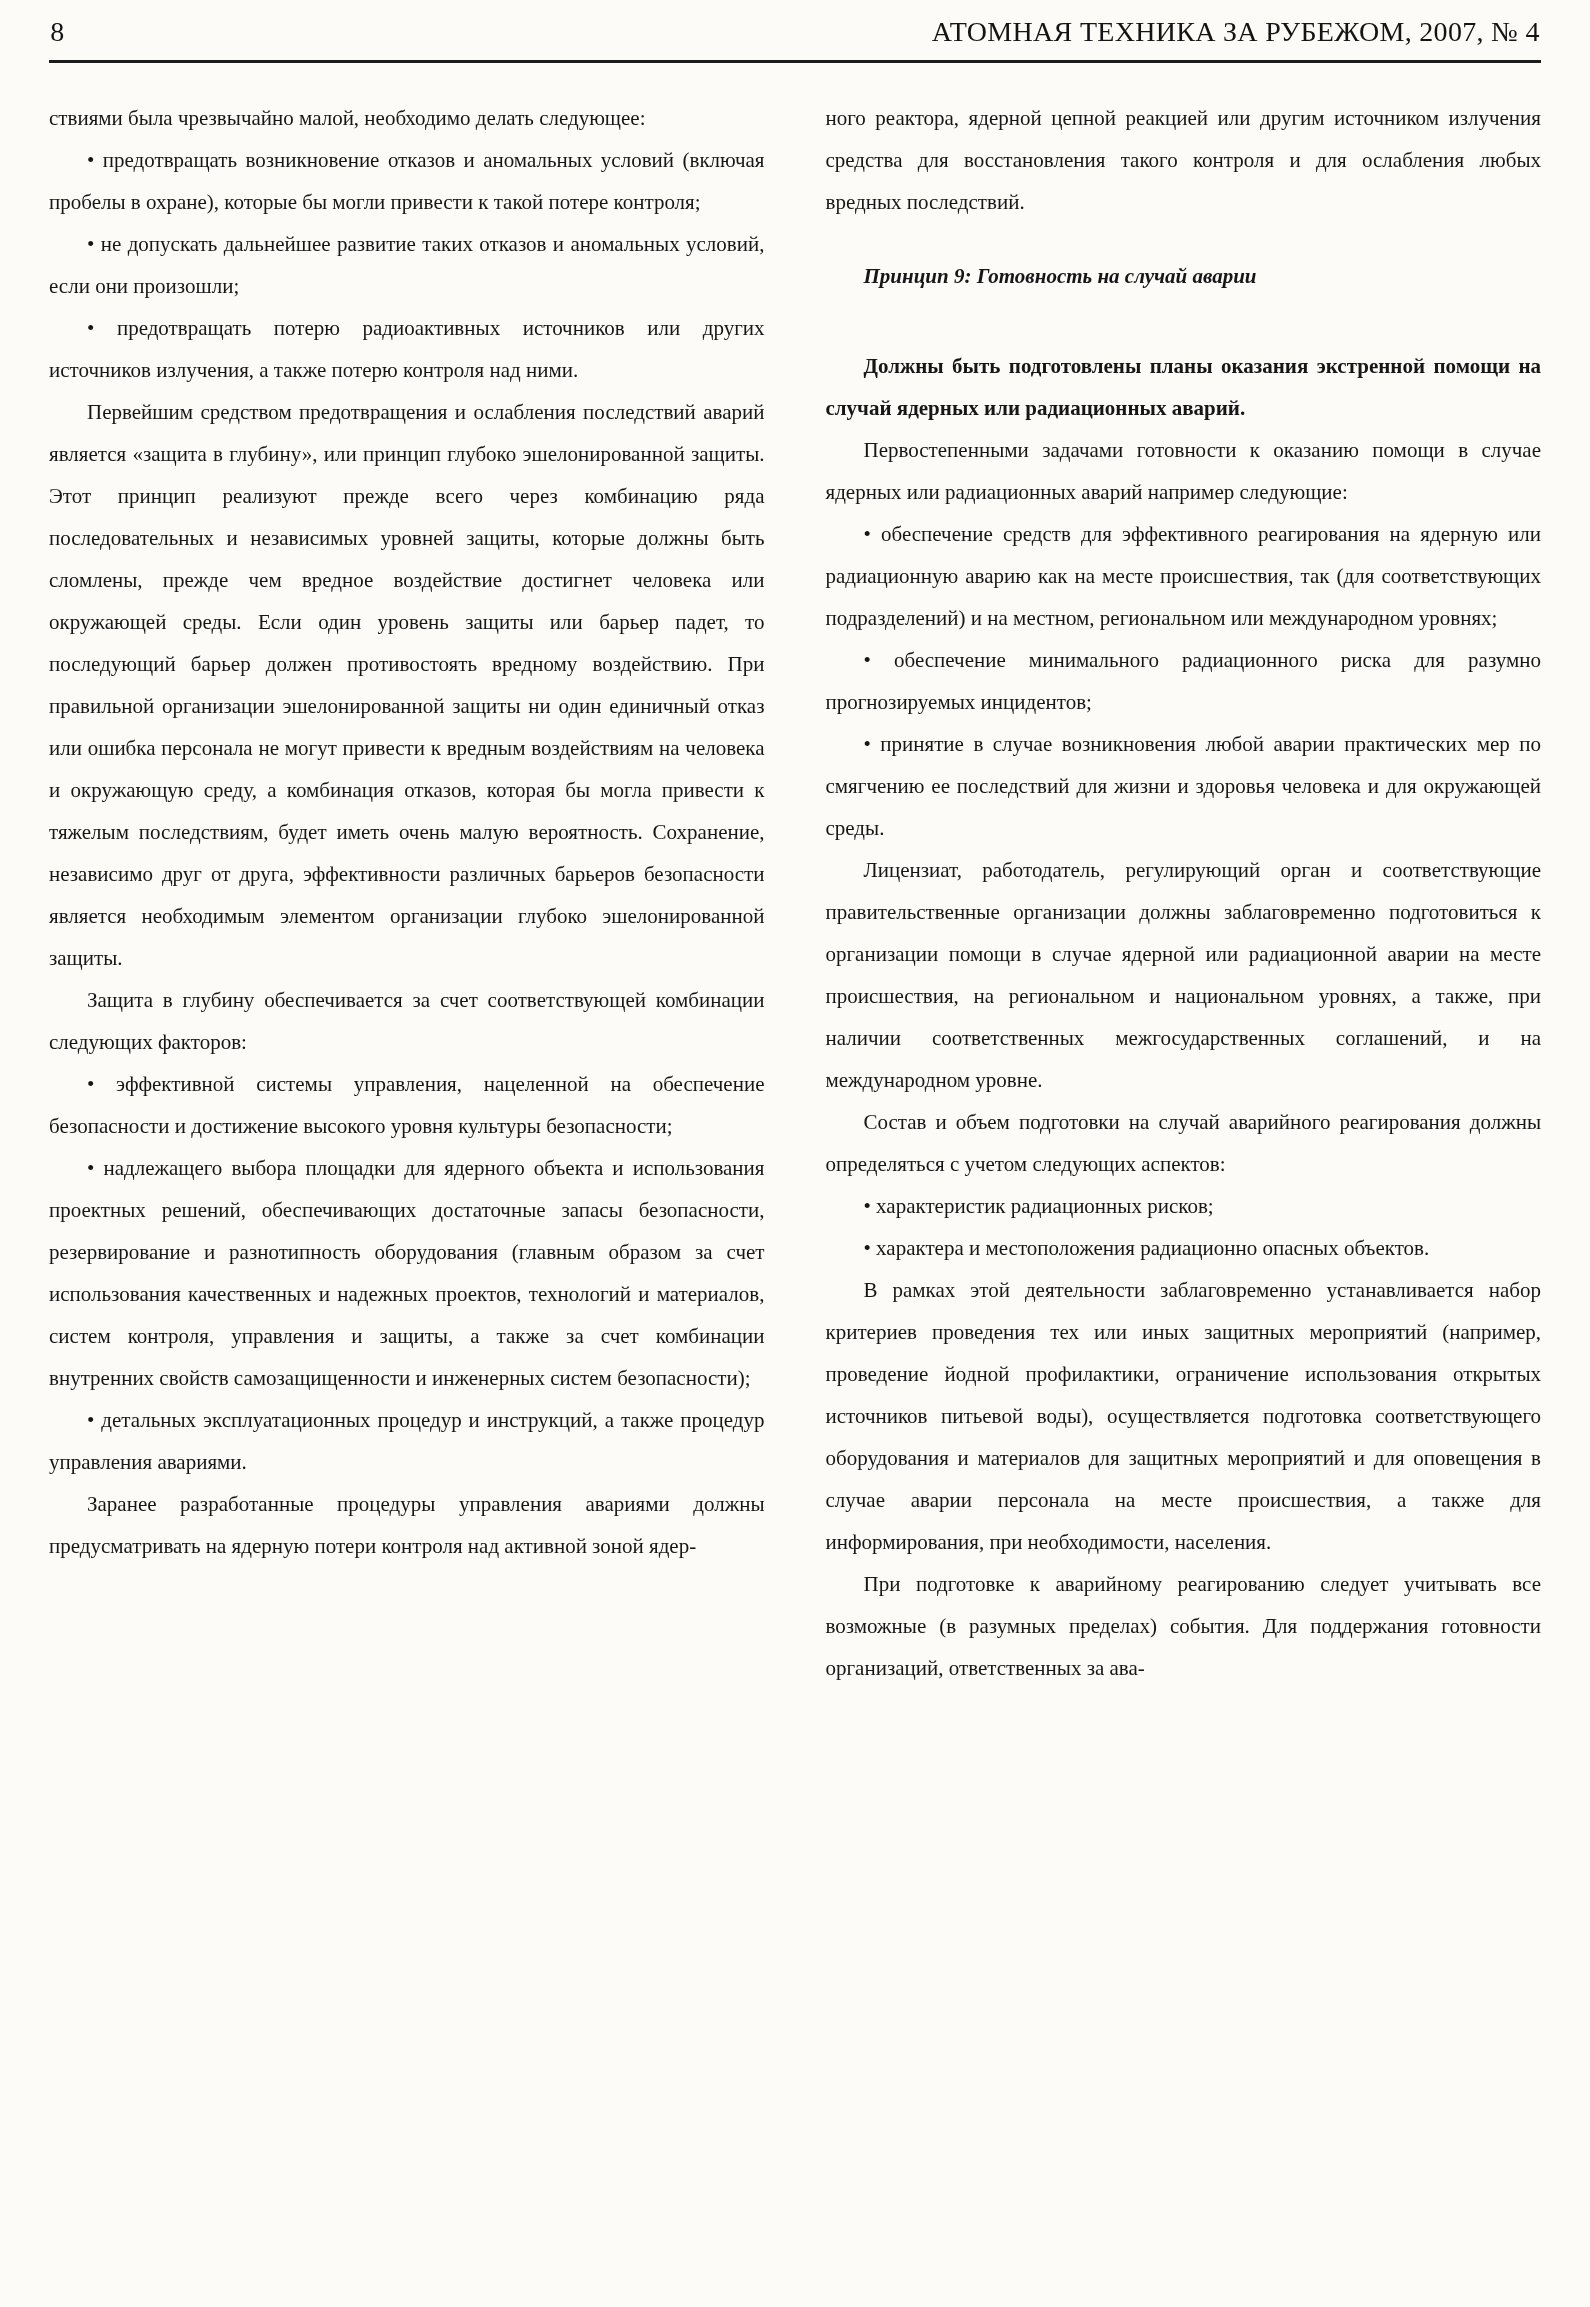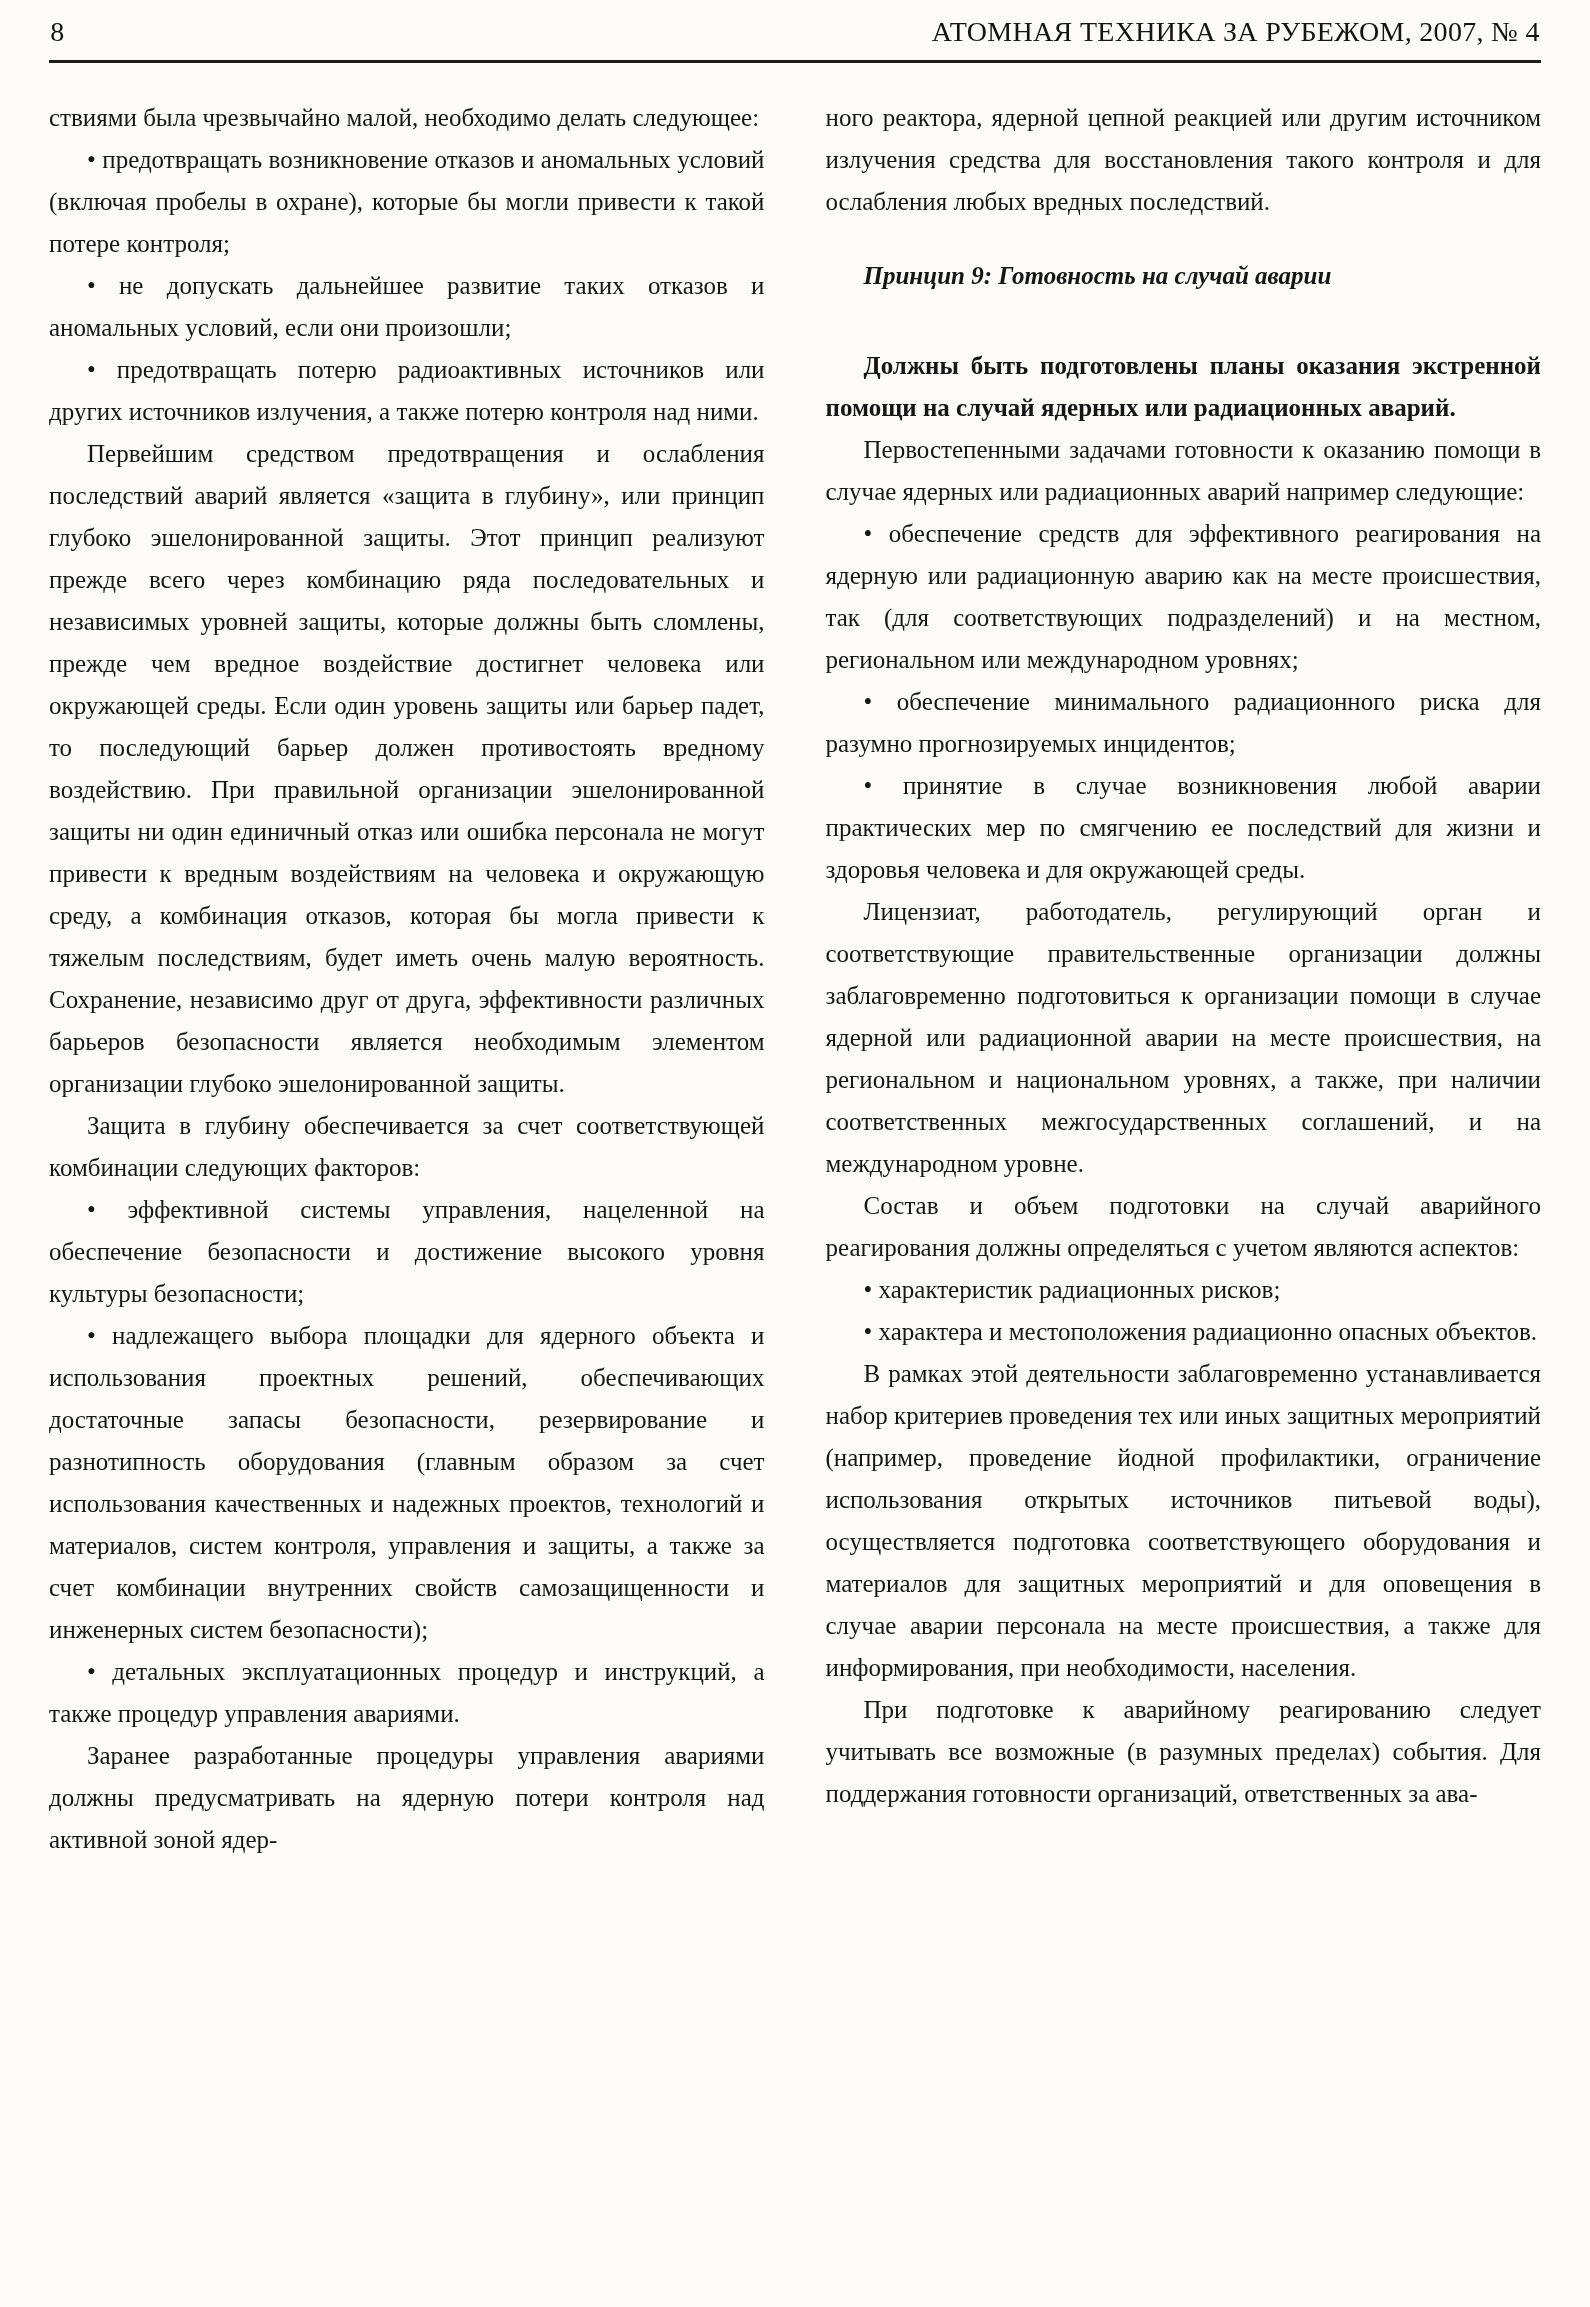--- a/index.html
+++ b/index.html
@@ -33,21 +33,21 @@
     height: 3.3px;
     background: #1c1c1c;
     margin: 1.3px 0 34px 0;
   }
   .cols {
     display: flex;
     gap: 61px;
   }
   .col {
     width: 716px;
-    font-size: 25px;
+    font-size: 21px;
     line-height: 42px;
     text-align: justify;
     color: #161616;
   }
   p.block {
     margin: 0;
     padding: 0;
   }
   p.paragraph,
   p.bullet,
@@ -93,21 +93,21 @@
       </section>
     <section class="col" id="col-right">
         <p class="block opening">ного реактора, ядерной цепной реакцией или другим источником излучения средства для восстановления такого контроля и для ослабления любых вредных последствий.</p>
         <p class="block principle-heading">Принцип 9: Готовность на случай аварии</p>
         <p class="block principle-statement">Должны быть подготовлены планы оказания экстренной помощи на случай ядерных или радиационных аварий.</p>
         <p class="block paragraph">Первостепенными задачами готовности к оказанию помощи в случае ядерных или радиационных аварий например следующие:</p>
         <p class="block bullet"><span class="bullet-glyph">•&nbsp;</span>обеспечение средств для эффективного реагирования на ядерную или радиационную аварию как на месте происшествия, так (для соответствующих подразделений) и на местном, региональном или международном уровнях;</p>
         <p class="block bullet"><span class="bullet-glyph">•&nbsp;</span>обеспечение минимального радиационного риска для разумно прогнозируемых инцидентов;</p>
         <p class="block bullet"><span class="bullet-glyph">•&nbsp;</span>принятие в случае возникновения любой аварии практических мер по смягчению ее последствий для жизни и здоровья человека и для окружающей среды.</p>
         <p class="block paragraph">Лицензиат, работодатель, регулирующий орган и соответствующие правительственные организации должны заблаговременно подготовиться к организации помощи в случае ядерной или радиационной аварии на месте происшествия, на региональном и национальном уровнях, а также, при наличии соответственных межгосударственных соглашений, и на международном уровне.</p>
-        <p class="block paragraph">Состав и объем подготовки на случай аварийного реагирования должны определяться с учетом являются аспектов:</p>
+        <p class="block paragraph">Состав и объем подготовки на случай аварийного реагирования должны определяться с учетом следующих аспектов:</p>
         <p class="block bullet"><span class="bullet-glyph">•&nbsp;</span>характеристик радиационных рисков;</p>
         <p class="block bullet"><span class="bullet-glyph">•&nbsp;</span>характера и местоположения радиационно опасных объектов.</p>
         <p class="block paragraph">В рамках этой деятельности заблаговременно устанавливается набор критериев проведения тех или иных защитных мероприятий (например, проведение йодной профилактики, ограничение использования открытых источников питьевой воды), осуществляется подготовка соответствующего оборудования и материалов для защитных мероприятий и для оповещения в случае аварии персонала на месте происшествия, а также для информирования, при необходимости, населения.</p>
         <p class="block paragraph">При подготовке к аварийному реагированию следует учитывать все возможные (в разумных пределах) события. Для поддержания готовности организаций, ответственных за ава-</p>
       </section>
   </main>
 </div>
 
 
 </body></html>

